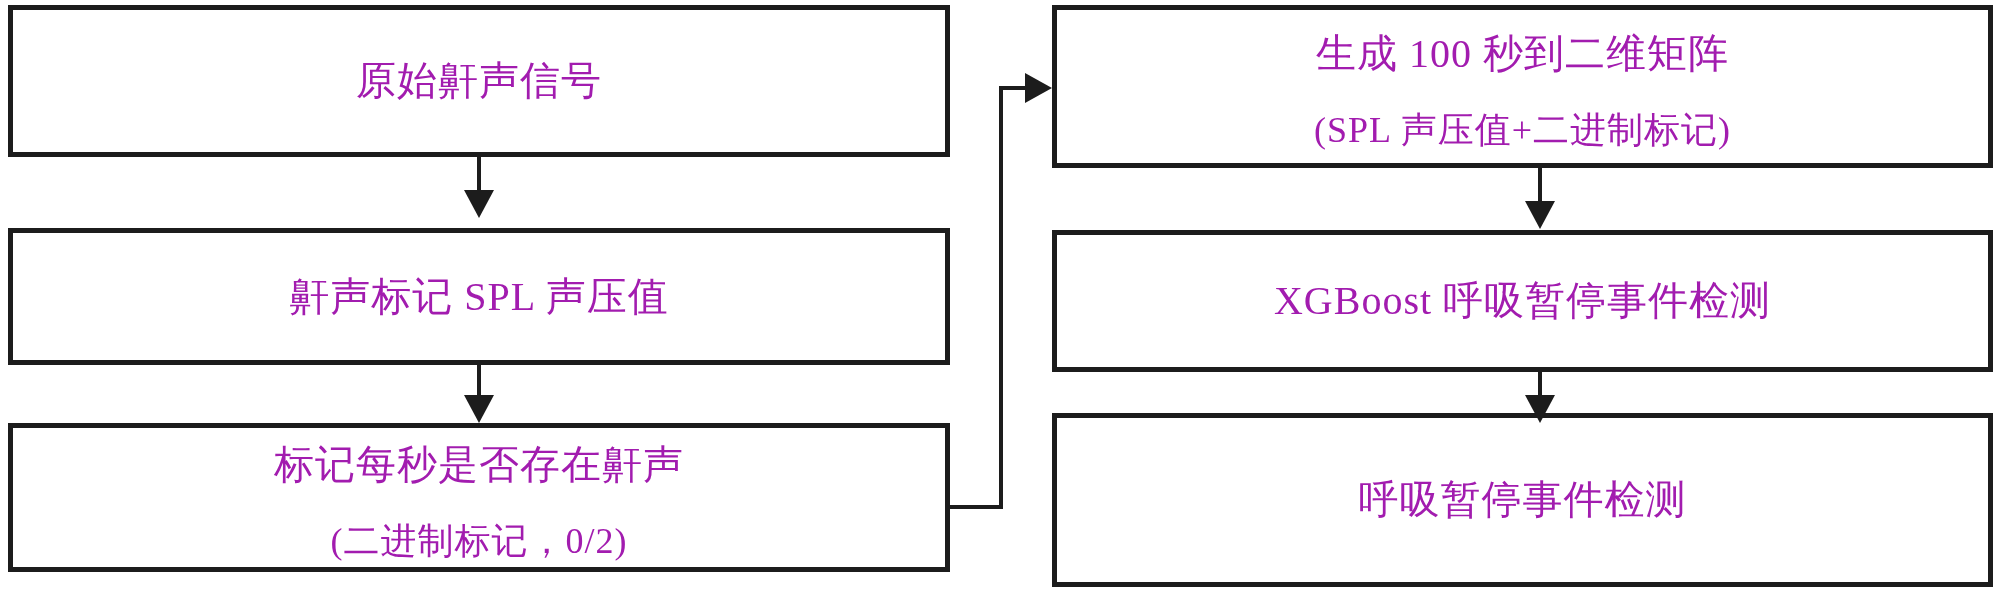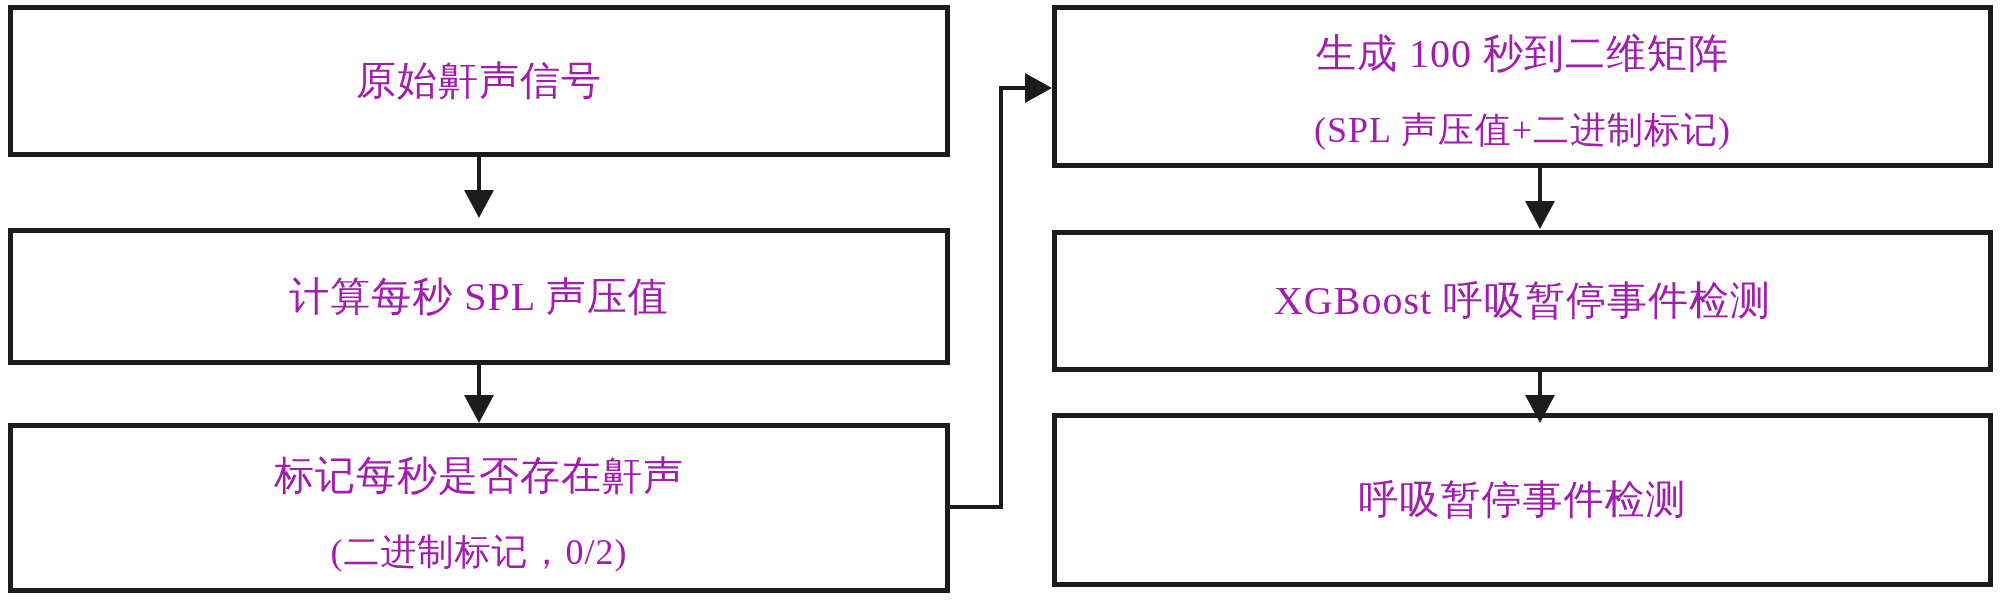--- a/index.html
+++ b/index.html
@@ -58,21 +58,21 @@
     width: 0;
     height: 0;
     border-top: 15px solid transparent;
     border-bottom: 15px solid transparent;
     border-left: 27px solid #1c1c1c;
   }
 
   
   .box-l1 { left: 8px;    top: 5px;   width: 942px; height: 152px; }
   .box-l2 { left: 8px;    top: 228px; width: 942px; height: 137px; }
-  .box-l3 { left: 8px;    top: 423px; width: 942px; height: 170px; }
+  .box-l3 { left: 8px;    top: 423px; width: 942px; height: 149px; }
   
   .box-r1 { left: 1052px; top: 5px;   width: 941px; height: 163px; }
   .box-r2 { left: 1052px; top: 230px; width: 941px; height: 142px; }
   .box-r3 { left: 1052px; top: 413px; width: 941px; height: 174px; }
 
   
   .a1-stem { left: 477px;  top: 157px; width: 4px; height: 33px; }
   .a1-head { left: 464px;  top: 190px; }
   .a2-stem { left: 477px;  top: 365px; width: 4px; height: 32px; }
   .a2-head { left: 464px;  top: 395px; }
@@ -91,21 +91,21 @@
 </head>
 <body>
 
 <div class="stage">
 
   <div class="fbox box-l1">
     <span class="title">原始鼾声信号</span>
   </div>
 
   <div class="fbox box-l2">
-    <span class="title">计算每秒 SPL 声压值</span>
+    <span class="title">鼾声标记 SPL 声压值</span>
   </div>
 
   <div class="fbox box-l3 two-line">
     <span class="title">标记每秒是否存在鼾声</span>
     <span class="subtitle">(二进制标记，0/2)</span>
   </div>
 
   <div class="fbox box-r1 two-line">
     <span class="title">生成 100 秒到二维矩阵</span>
     <span class="subtitle">(SPL 声压值+二进制标记)</span>

